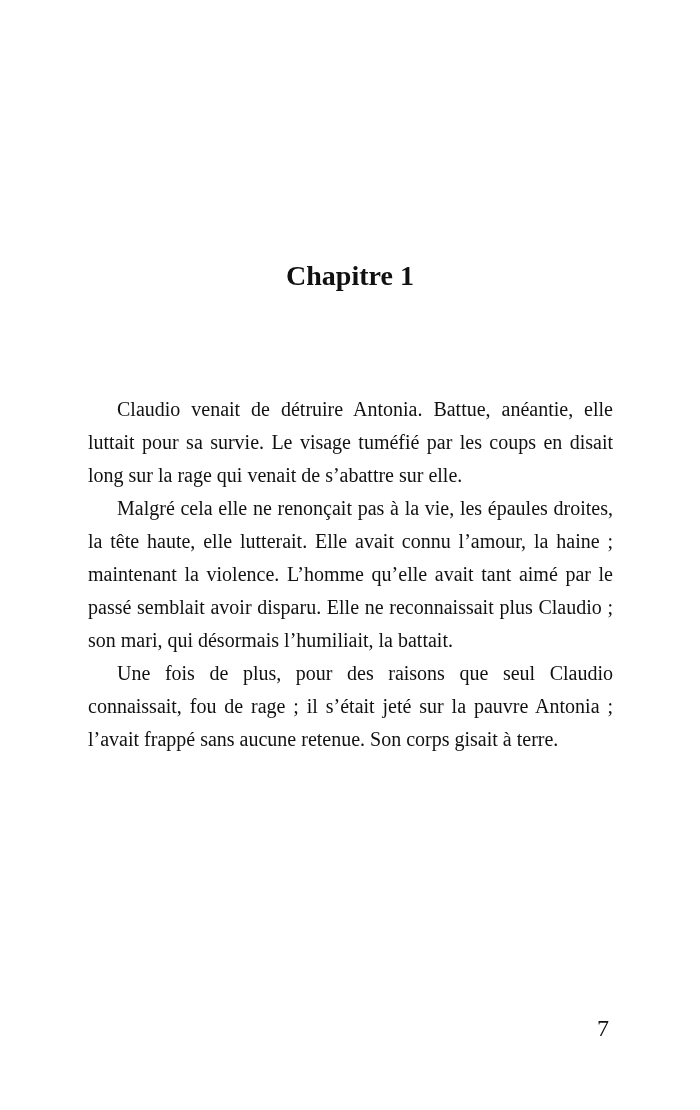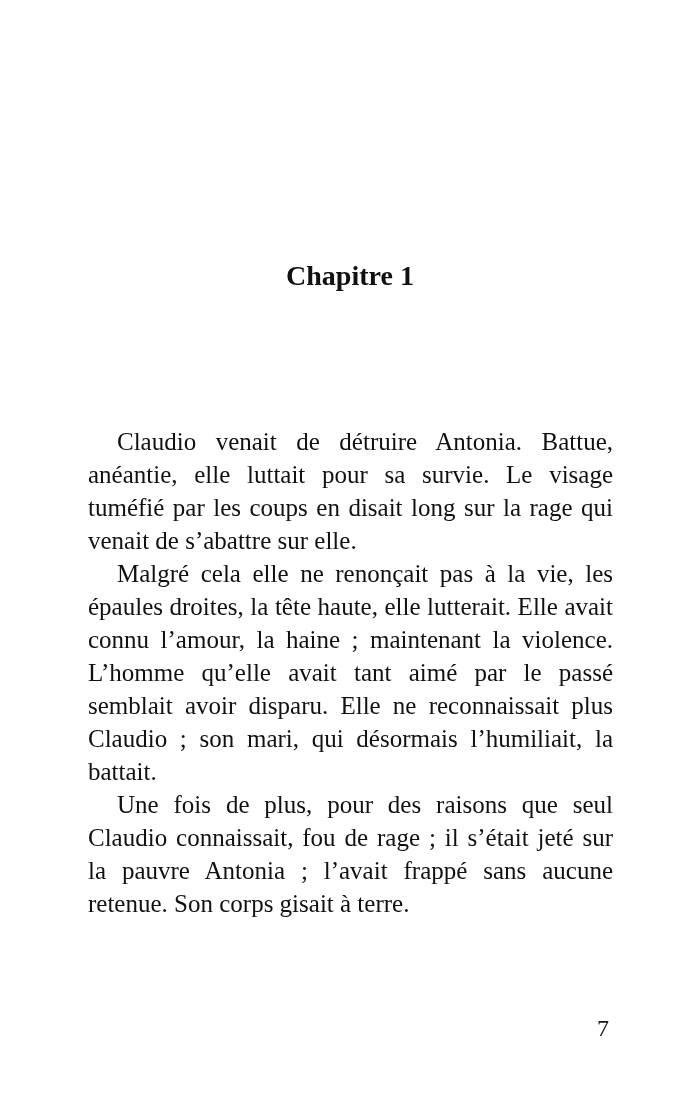--- a/index.html
+++ b/index.html
@@ -29,23 +29,22 @@
       font-weight: bold;
       font-size: 28px;
       line-height: 40px;
       margin: 0;
     }
     .body-text {
       position: absolute;
       top: 393px;
       left: 88px;
       width: 525px;
-      font-size: 25px;
+      font-size: 20px;
       line-height: 33px;
-      margin-top: 32px;
     }
     .body-text p {
       margin: 0;
       text-indent: 29px;
       text-align: justify;
       hyphens: none;
     }
     .page-number {
       position: absolute;
       top: 1012px;

